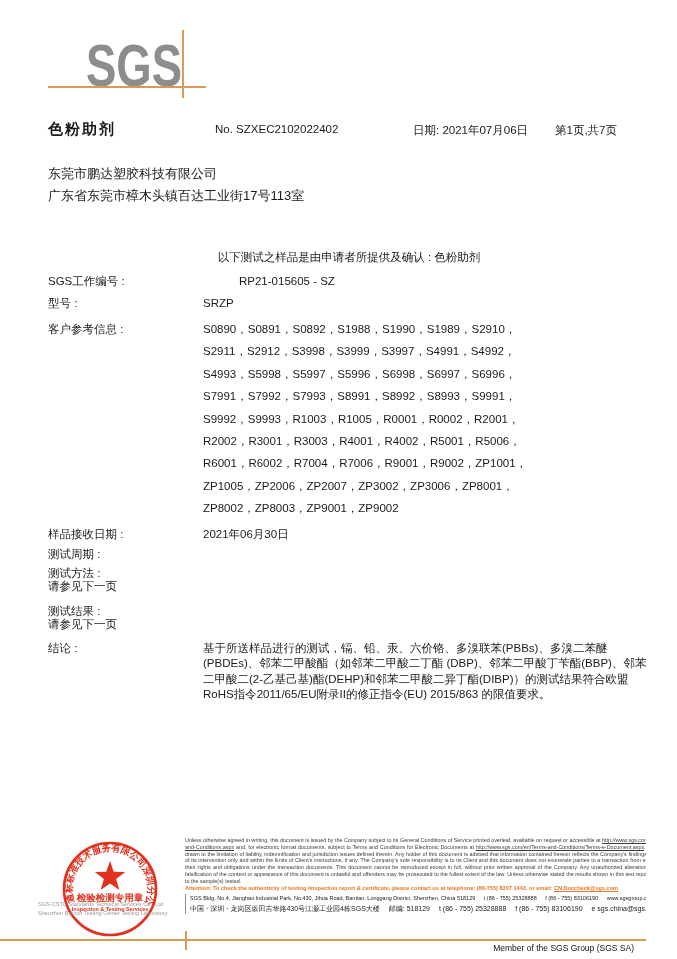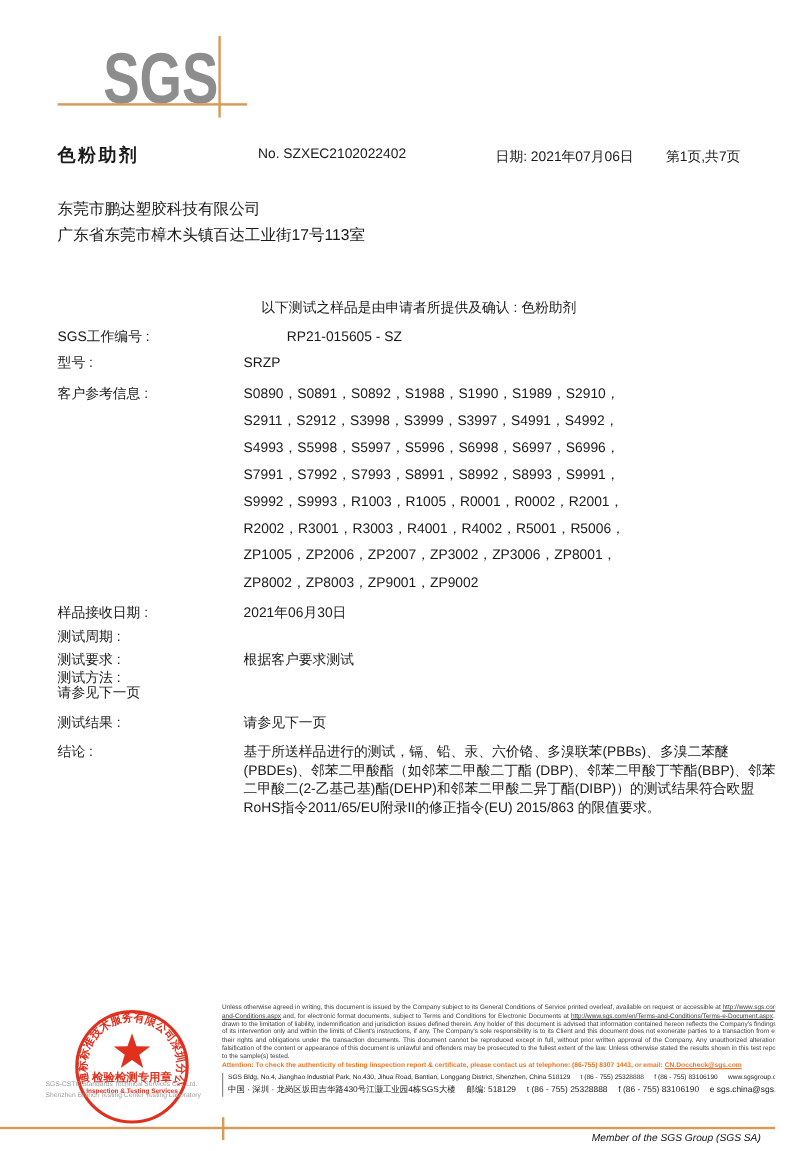--- a/index.html
+++ b/index.html
@@ -27,21 +27,21 @@
 
   .applicant{position:absolute;left:48px;top:163px;font-size:13px;line-height:22px;}
 
   
   .content{position:absolute;left:48px;top:251px;width:602px;font-size:11.5px;line-height:13px;}
   .statement{margin-bottom:11px;text-align:center;}
   .field-row{display:flex;align-items:flex-start;}
   .field-label{width:155px;flex:none;}
   .field-value{flex:1;}
   .mb9{margin-bottom:9px;gap:36px;} .mb8{margin-bottom:8px;} .mb7{margin-bottom:7px;}
-  .mb6{margin-bottom:6px;} .mb2{margin-bottom:2px;} .mb12{margin-bottom:12px;flex-direction:column;} .mb10{margin-bottom:10px;}
+  .mb6{margin-bottom:6px;} .mb2{margin-bottom:2px;} .mb12{margin-bottom:12px;flex-direction:column;} .mb10{margin-bottom:10px;flex-direction:column;}
   .ref-lines{line-height:22.4px;}
   .row-ref .field-label{line-height:22.4px;}
   .conclusion-text{line-height:15.5px;width:447px;}
   .row-conclusion .field-label{line-height:15.5px;}
 
   
   .stamp{position:absolute;left:35px;top:833px;width:150px;height:112px;}
   .stamp-under-text{position:absolute;left:38px;top:900px;width:160px;font-size:5.6px;line-height:9px;color:#9a9a9a;white-space:nowrap;}
 
   .footer-right{position:absolute;left:185px;top:837px;width:489px;}
@@ -50,21 +50,21 @@
   .attention{font-size:5.6px;line-height:6.9px;font-weight:bold;color:var(--attention_orange);margin-top:1px;}
   .attention .u{text-decoration:underline;}
   .address-box{margin-top:2px;border-left:1px solid #8a8a8a;padding-left:4px;}
   .addr-line{white-space:nowrap;color:#222;}
   .addr-en{font-size:5.5px;line-height:9px;}
   .addr-cn{font-size:7px;line-height:11px;}
   .addr-seg{margin-right:7px;}
 
   .bottom-line{position:absolute;left:0;top:939px;width:677px;height:2px;background:var(--accent_orange);}
   .bottom-tick{position:absolute;left:185px;top:931px;width:2px;height:19px;background:var(--accent_orange);}
-  .member-line{position:absolute;right:12px;top:943px;font-size:8.5px;color:#111;font-style:italic;}
+  .member-line{position:absolute;right:12px;top:943px;font-size:8.5px;color:#111;}
 </style>
 </head>
 <body>
 
 <div class="page">
 
   <div class="logo-wrap">
     <svg width="175" height="75" viewBox="0 0 175 75">
       <text x="38" y="58" textLength="96" lengthAdjust="spacingAndGlyphs" font-family="Liberation Sans, DejaVu Sans, sans-serif" font-size="60" font-weight="bold" style="fill:var(--logo_gray);">SGS</text>
     </svg>
@@ -99,38 +99,35 @@
 
     <div class="field-row mb8 row-ref">
       <div class="field-label">客户参考信息 :</div>
       <div class="field-value ref-lines">
         <div>S0890，S0891，S0892，S1988，S1990，S1989，S2910，</div>
         <div>S2911，S2912，S3998，S3999，S3997，S4991，S4992，</div>
         <div>S4993，S5998，S5997，S5996，S6998，S6997，S6996，</div>
         <div>S7991，S7992，S7993，S8991，S8992，S8993，S9991，</div>
         <div>S9992，S9993，R1003，R1005，R0001，R0002，R2001，</div>
         <div>R2002，R3001，R3003，R4001，R4002，R5001，R5006，</div>
+        <div>R6001，R6002，R7004，R7006，R9001，R9002，ZP1001，</div>
         <div>ZP1005，ZP2006，ZP2007，ZP3002，ZP3006，ZP8001，</div>
         <div>ZP8002，ZP8003，ZP9001，ZP9002</div>
       </div>
     </div>
 
     <div class="field-row mb7">
       <div class="field-label">样品接收日期 :</div>
       <div class="field-value">2021年06月30日</div>
     </div>
 
     <div class="field-row mb6">
       <div class="field-label">测试周期 :</div>
     </div>
 
-    <div class="field-row mb2">
-      <div class="field-label">测试要求 :</div>
-      <div class="field-value">根据客户要求测试</div>
-    </div>
 
     <div class="field-row mb12">
       <div class="field-label">测试方法 :</div>
       <div class="field-value">请参见下一页</div>
     </div>
 
     <div class="field-row mb10">
       <div class="field-label">测试结果 :</div>
       <div class="field-value">请参见下一页</div>
     </div>

